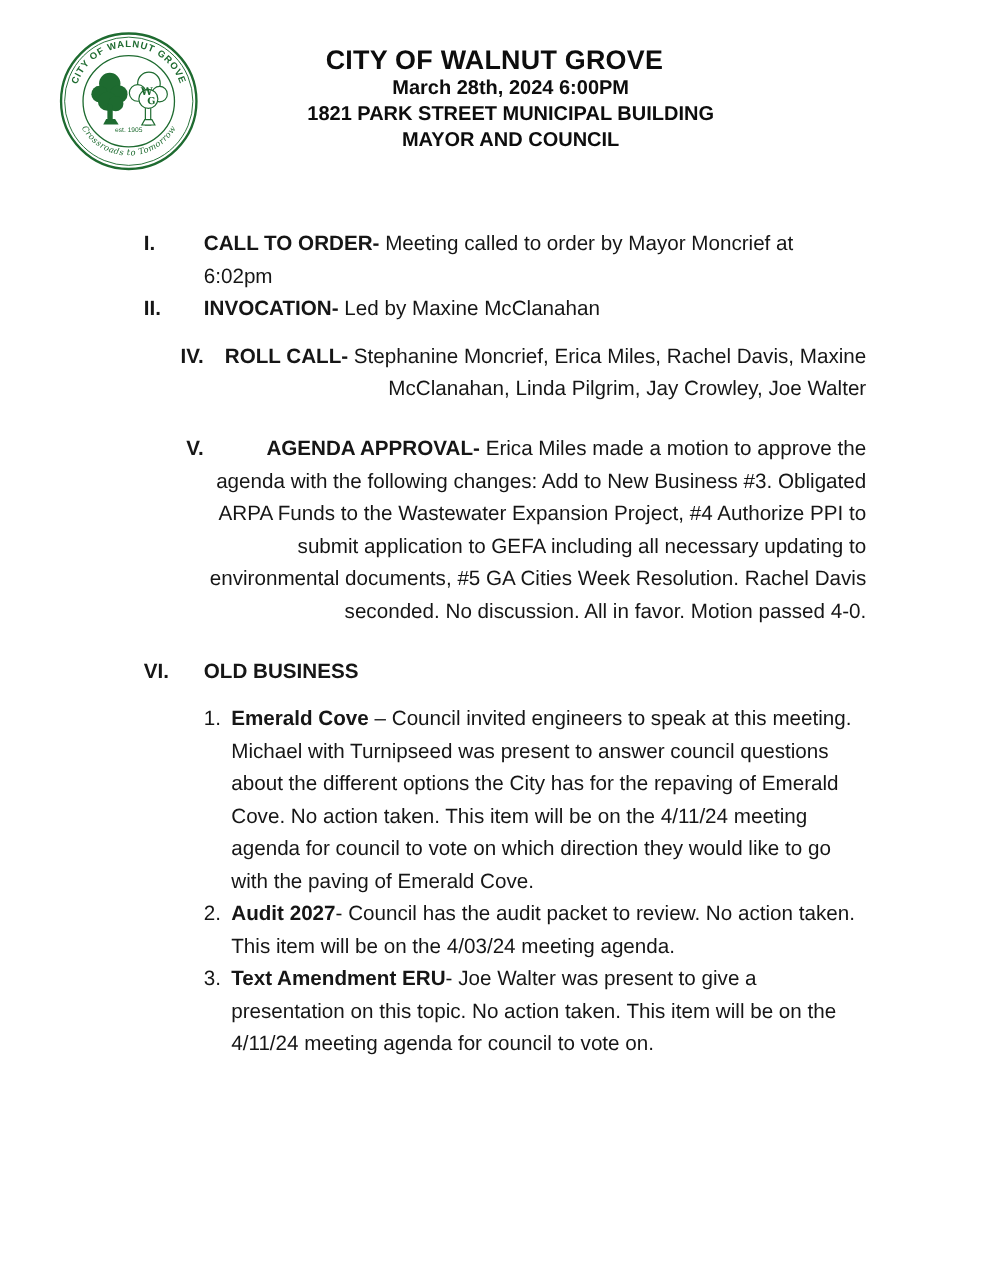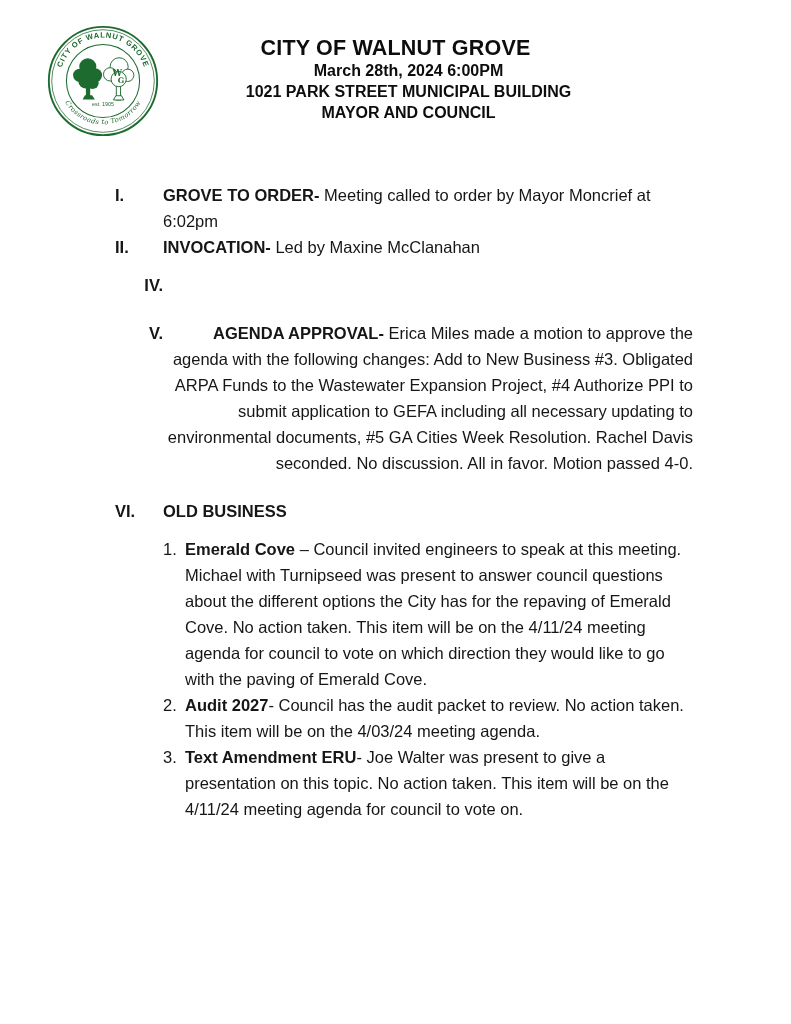--- a/index.html
+++ b/index.html
@@ -77,39 +77,40 @@
       <path class="s-solid" d="M38.5 79.5 L51.5 79.5 L48.5 75 L41 75 Z"></path>
     </g>
 
     <text class="s-text s-mono"><tspan x="70" y="55" font-size="9">W</tspan><tspan x="75.5" y="62" font-size="8">G</tspan></text>
     <text class="s-text s-est" x="60" y="86" text-anchor="middle">est. 1905</text>
   </svg>
 
   <header class="doc-header">
     <div class="doc-title">CITY OF WALNUT GROVE</div>
     <div class="doc-sub">March 28th, 2024 6:00PM</div>
-    <div class="doc-sub">1021 PARK STREET MUNICIPAL BUILDING</div>
+    <div class="doc-sub">1821 PARK STREET MUNICIPAL BUILDING</div>
     <div class="doc-sub">MAYOR AND COUNCIL</div>
   </header>
 
   <main class="agenda">
 
     <div class="item">
       <span class="numeral">I.</span>
-      <div class="item-body"><b class="lbl">GROVE TO ORDER-</b><span> Meeting called to order by Mayor Moncrief at 6:02pm</span></div>
+      <div class="item-body"><b class="lbl">CALL TO ORDER-</b><span> Meeting called to order by Mayor Moncrief at 6:02pm</span></div>
     </div>
 
     <div class="item mb12">
       <span class="numeral">II.</span>
       <div class="item-body"><b class="lbl">INVOCATION-</b><span> Led by Maxine McClanahan</span></div>
     </div>
 
 
     <div class="item mb22">
       <span class="numeral">IV.</span>
+      <div class="item-body"><b class="lbl">ROLL CALL-</b><span> Stephanine Moncrief, Erica Miles, Rachel Davis, Maxine McClanahan, Linda Pilgrim, Jay Crowley, Joe Walter</span></div>
     </div>
 
     <div class="item mb22">
       <span class="numeral">V.</span>
       <div class="item-body"><b class="lbl">AGENDA APPROVAL-</b><span> Erica Miles made a motion to approve the agenda with the following changes: Add to New Business #3. Obligated ARPA Funds to the Wastewater Expansion Project, #4 Authorize PPI to submit application to GEFA including all necessary updating to environmental documents, #5 GA Cities Week Resolution. Rachel Davis seconded. No discussion. All in favor. Motion passed 4-0.</span></div>
     </div>
 
     <div class="item">
       <span class="numeral">VI.</span>
       <div class="item-body">

